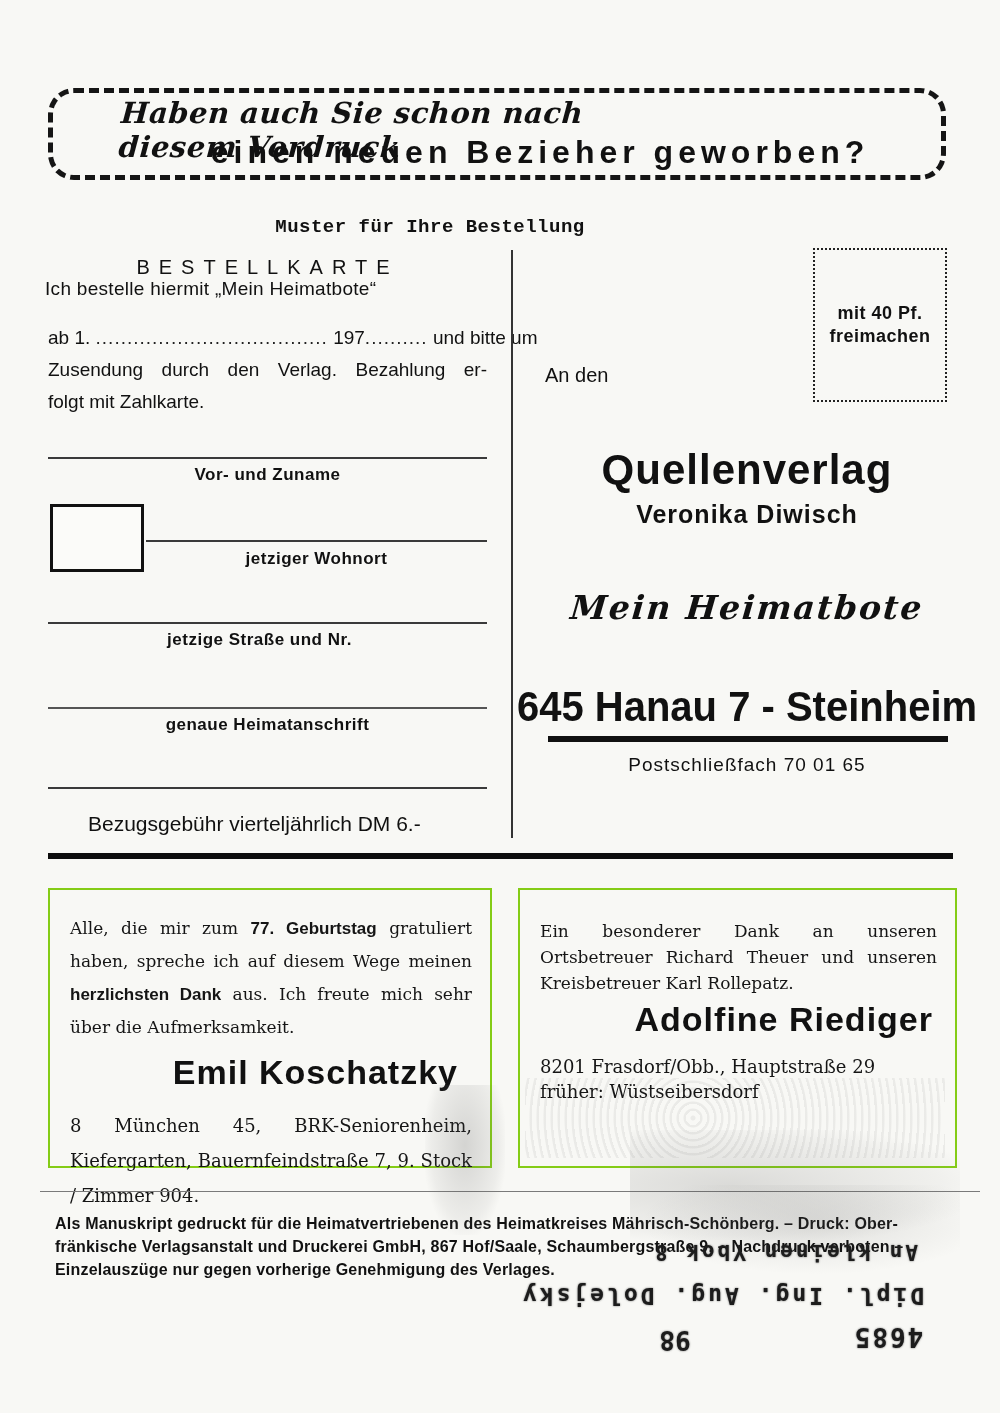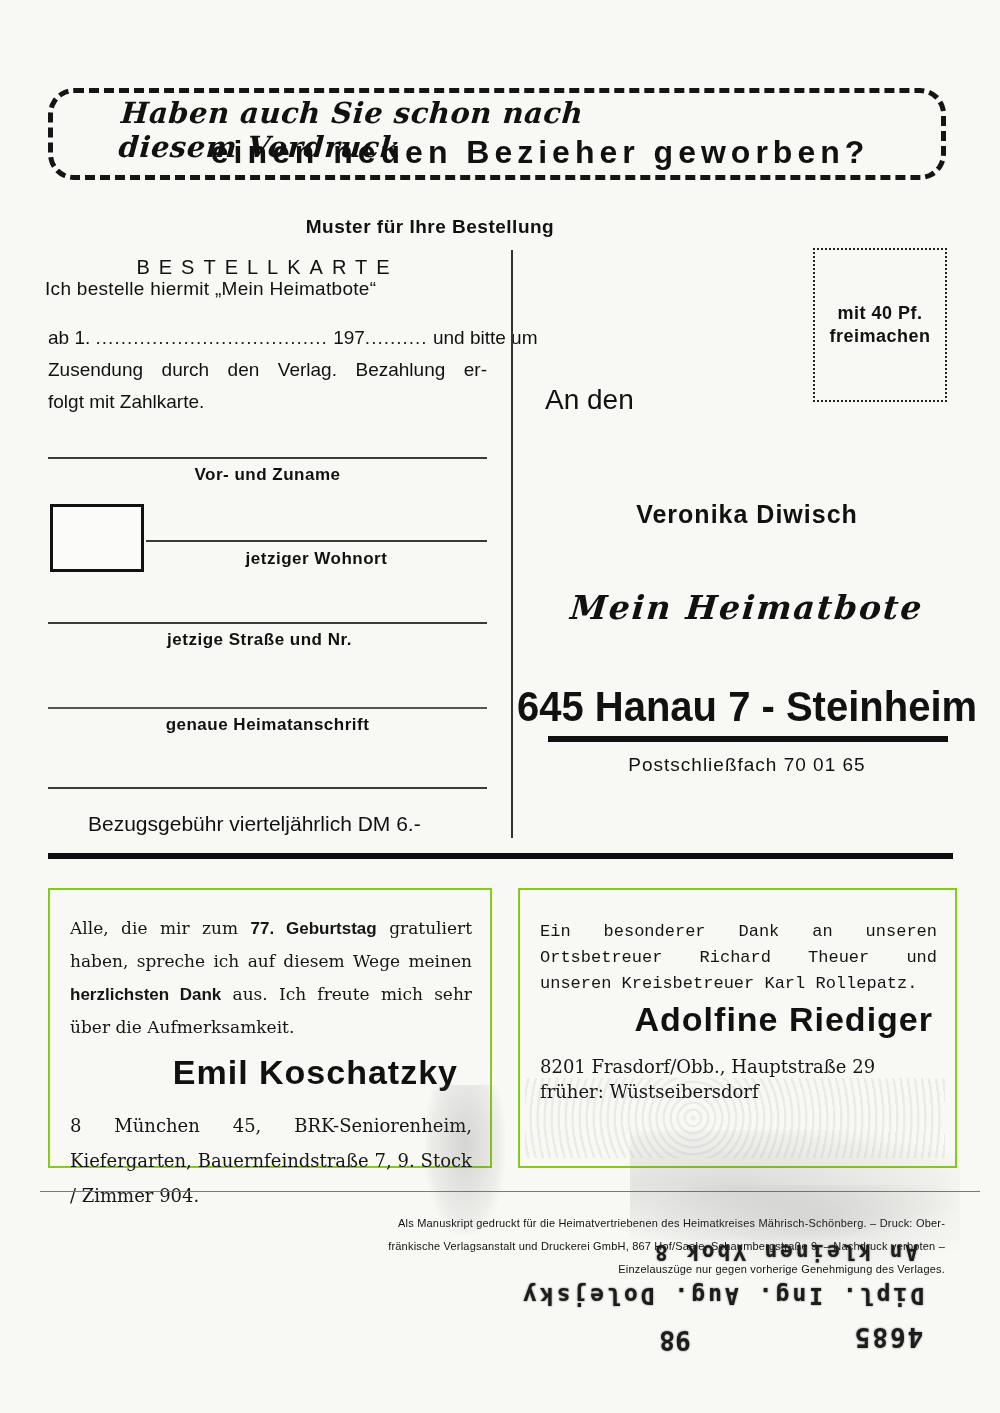--- a/index.html
+++ b/index.html
@@ -6,21 +6,21 @@
   body{background:#e9e9e6;font-family:"Liberation Sans",sans-serif;color:#111;}
   .page{position:relative;width:1000px;height:1413px;background:#f8f8f5;margin:0 auto;overflow:hidden;}
   .abs{position:absolute;}
 
   
   .banner{left:48px;top:88px;width:888px;height:82px;border:5px dashed #151515;border-radius:26px;}
   .banner-script{left:120px;top:96px;width:560px;font-family:"DejaVu Serif",serif;font-style:italic;font-weight:bold;
     font-size:29px;letter-spacing:.5px;transform:skewX(-4deg);}
   .banner-bold{left:180px;top:134px;width:720px;text-align:center;font-weight:bold;font-size:32px;letter-spacing:5px;}
 
-  .muster{left:0;top:216px;width:860px;text-align:center;font-weight:bold;font-size:19px;letter-spacing:.5px;}
+  .muster{left:0;top:216px;width:860px;text-align:center;font-weight:bold;font-size:19px;letter-spacing:.5px;font-family:Liberation Mono, monospace;}
 
   
   .card-title{left:48px;top:256px;width:439px;text-align:center;font-size:20px;letter-spacing:9px;}
   .card-intro{left:45px;top:278px;width:460px;font-size:19px;letter-spacing:.3px;}
   .ab-line{left:48px;top:327px;width:439px;font-size:19px;white-space:nowrap;}
   .dots{letter-spacing:1px;color:#222;}
   .card-l2,.card-l3{left:48px;top:359px;width:439px;font-size:19px;text-align:justify;}
   .card-l2{text-align-last:justify;}
   .card-l3{top:391px;}
   .rule{height:2px;background:#3a3a3a;}
@@ -32,21 +32,21 @@
   .field-label{font-weight:bold;font-size:17px;letter-spacing:.5px;text-align:center;}
   .lbl-1{left:48px;top:465px;width:439px;}
   .lbl-2{left:146px;top:549px;width:341px;}
   .lbl-3{left:40px;top:630px;width:439px;}
   .lbl-4{left:48px;top:715px;width:439px;}
   .mini-box{left:50px;top:504px;width:88px;height:62px;border:3px solid #111;background:#fbfbf9;}
   .fee{left:48px;top:812px;width:460px;font-size:21px;margin-left:40px;}
 
   
   .vdiv{left:511px;top:250px;width:2px;height:588px;background:#333;}
-  .an-den{left:545px;top:384px;font-size:28px;}
+  .an-den{left:545px;top:364px;font-size:20px;}
   .stamp-box{left:813px;top:248px;width:130px;height:150px;border:2px dotted #222;display:flex;flex-direction:column;
     align-items:center;justify-content:center;gap:2px;}
   .stamp-box div{font-size:18px;font-weight:bold;letter-spacing:.5px;}
   .publisher{left:512px;top:446px;width:470px;text-align:center;font-size:42px;font-weight:bold;letter-spacing:1px;}
   .person{left:512px;top:500px;width:470px;text-align:center;font-size:25px;font-weight:bold;letter-spacing:1px;}
   .paper-name{left:512px;top:588px;width:470px;text-align:center;font-family:"DejaVu Serif",serif;font-style:italic;
     font-weight:bold;font-size:33px;transform:skewX(-5deg);letter-spacing:2px;}
   .city{left:512px;top:684px;width:470px;text-align:center;font-size:40px;font-weight:bold;letter-spacing:0px;transform:scaleY(1.06);}
   .city-underline{left:548px;top:736px;width:400px;height:6px;background:#111;}
   .pobox{left:512px;top:754px;width:470px;text-align:center;font-size:19px;letter-spacing:1px;}
@@ -61,21 +61,21 @@
   .serif-p{font-family:"DejaVu Serif",serif;font-size:17px;text-align:justify;color:#151515;}
   .lh-big{line-height:1.95;}
   .lh-med{line-height:1.52;}
   .b{font-family:"Liberation Sans",sans-serif;font-weight:bold;}
   .ann-name{font-size:34px;font-weight:bold;text-align:right;letter-spacing:1px;}
   .ann-addr{font-family:"DejaVu Serif",serif;font-size:18px;color:#151515;}
 
   .thin-rule{left:40px;top:1191px;width:940px;height:1px;background:#7a7a7a;}
 
   
-  .footer{left:55px;top:1212px;width:890px;text-align:right;font-weight:normal;font-size:11px;line-height:23px;letter-spacing:.2px;}
+  .footer{left:55px;top:1212px;width:890px;text-align:left;font-weight:bold;font-size:16px;line-height:23px;letter-spacing:.2px;}
 
   
   .rev{transform:rotate(180deg);font-family:"DejaVu Sans Mono",monospace;font-weight:bold;color:#1c1c1c;
     text-shadow:0 0 2px rgba(20,20,20,.65);filter:blur(.4px);white-space:nowrap;}
   .rev-1{left:610px;top:1240px;width:350px;font-size:21px;letter-spacing:3px;text-align:center;}
   .rev-2{left:487px;top:1283px;width:470px;font-size:23px;letter-spacing:3px;text-align:center;}
   .rev-3{left:645px;top:1325px;width:60px;font-size:26px;text-align:center;}
   .rev-4{left:833px;top:1322px;width:110px;font-size:26px;letter-spacing:2px;text-align:center;}
 
   
@@ -121,39 +121,40 @@
   <div class="abs rule rule-5"></div>
   <div class="abs fee">Bezugsgebühr vierteljährlich DM 6.-</div>
 
   <div class="abs vdiv"></div>
 
   <div class="abs an-den">An den</div>
   <div class="abs stamp-box">
     <div>mit 40 Pf.</div>
     <div>freimachen</div>
   </div>
+  <div class="abs publisher">Quellenverlag</div>
   <div class="abs person">Veronika Diwisch</div>
   <div class="abs paper-name">Mein Heimatbote</div>
   <div class="abs city">645 Hanau 7 - Steinheim</div>
   <div class="abs city-underline"></div>
   <div class="abs pobox">Postschließfach 70 01 65</div>
 
   <div class="abs thick-rule"></div>
 
   <div class="abs ann-box ann-left">
     <div class="ann-inner">
       <div class="serif-p lh-big"><span>Alle, die mir zum </span><span class="b">77. Geburtstag</span><span> gratuliert haben, spreche ich auf diesem Wege meinen </span><span class="b">herzlichsten Dank</span><span> aus. Ich freute mich sehr über die Aufmerksamkeit.</span></div>
       <div class="ann-name" style="margin:8px 14px 0 0;">Emil Koschatzky</div>
       <div class="ann-addr lh-big" style="margin-top:16px;text-align:justify;"><span>8 München 45, BRK-Seniorenheim, Kiefergarten,</span> <span>Bauernfeindstraße 7, 9. Stock / Zimmer 904.</span></div>
     </div>
   </div>
 
   <div class="abs ann-box ann-right">
     <div class="ann-inner" style="top:20px;">
-      <div class="serif-p lh-med" style="margin-top:9px;font-family:Liberation Mono, monospace;">Ein besonderer Dank an unseren Ortsbetreuer Richard Theuer und unseren Kreisbetreuer Karl Rollepatz.</div>
+      <div class="serif-p lh-med" style="margin-top:9px;">Ein besonderer Dank an unseren Ortsbetreuer Richard Theuer und unseren Kreisbetreuer Karl Rollepatz.</div>
       <div class="ann-name" style="margin:4px 4px 0 0;">Adolfine Riediger</div>
       <div class="ann-addr" style="margin-top:16px;line-height:1.35;">
         <div>8201 Frasdorf/Obb., Hauptstraße 29</div>
         <div>früher: Wüstseibersdorf</div>
       </div>
     </div>
   </div>
 
   <div class="abs thin-rule"></div>
 

